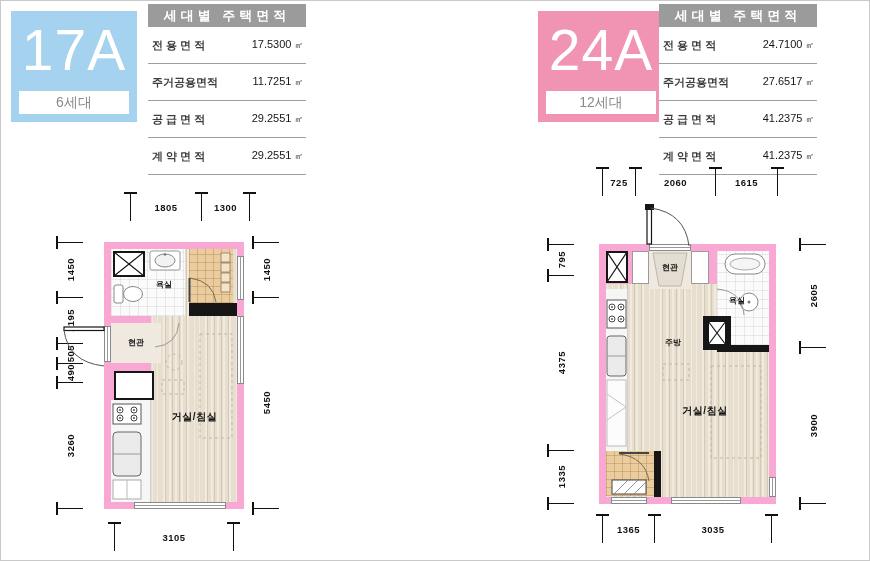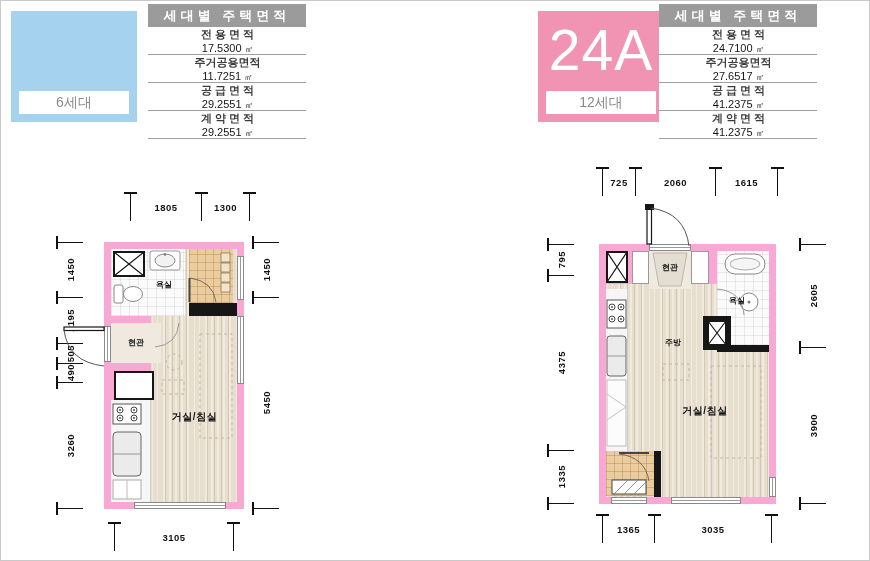--- a/index.html
+++ b/index.html
@@ -7,21 +7,21 @@
   .page { position:relative; width:870px; height:561px; background:#fff; border:1px solid #c9c9c9; overflow:hidden; margin:0 auto; }
 
   
   .badge { position:absolute; width:126px; height:111px; }
   .badge-code { position:absolute; top:-4px; left:0; right:0; text-align:center; color:#fff; font-size:57px; font-weight:400; letter-spacing:1px; line-height:86px; }
   .badge-strip { position:absolute; left:8px; right:8px; bottom:8px; height:23px; background:#fff; color:#8a8a8a; font-size:14px; line-height:23px; text-align:center; }
 
   
   .area-table { position:absolute; width:158px; background:#fff; }
   .at-header { height:23px; background:#9b9b9b; color:#fff; font-size:13px; font-weight:bold; letter-spacing:4px; text-align:center; line-height:23px; }
-  .at-row { display:flex; justify-content:space-between; align-items:center; height:28px; border-bottom:1px solid #9f9f9f; padding:0 3px 0 4px;flex-direction:column; }
+  .at-row { display:flex; justify-content:space-between; align-items:center; height:37px; border-bottom:1px solid #9f9f9f; padding:0 3px 0 4px; }
   .at-label { font-size:11px; font-weight:bold; color:#3c3c3c; white-space:nowrap; }
   .at-val { font-size:11px; color:#161616; white-space:nowrap; }
   .at-unit { font-size:8.5px; color:#161616; font-style:normal; }
 
   
   .dim-h { position:absolute; display:flex; height:28px; }
   .dim-h .seg { position:relative; border-right:1.5px solid #111; display:flex; align-items:center; justify-content:center; font-size:9.5px; font-weight:bold; color:#111; letter-spacing:.5px; }
   .dim-h .seg:first-child { border-left:1.5px solid #111; }
   .dim-h .seg::after { content:""; position:absolute; right:-7px; top:-1px; width:13px; height:2px; background:#111; }
   .dim-h .seg:first-child::before { content:""; position:absolute; left:-7px; top:-1px; width:13px; height:2px; background:#111; }
@@ -56,20 +56,21 @@
   .rl-small { font-size:8px; }
   .rl-big { font-size:10px; letter-spacing:.5px; }
   .overlay { position:absolute; overflow:visible; z-index:5; pointer-events:none; }
 </style>
 </head>
 <body>
 
 <div class="page">
 
   <div class="badge" style="left: 10px; top: 10px; background-color: rgb(165, 210, 239);">
+    <div class="badge-code">17A</div>
     <div class="badge-strip">6세대</div>
   </div>
 
   <div class="area-table" style="left:147px;top:3px;">
     <div class="at-header">세대별 주택면적</div>
     <div class="at-row">
       <span class="at-label">전 용 면 적</span>
       <span class="at-val"><span>17.5300</span> <i class="at-unit">㎡</i></span>
     </div>
     <div class="at-row">

